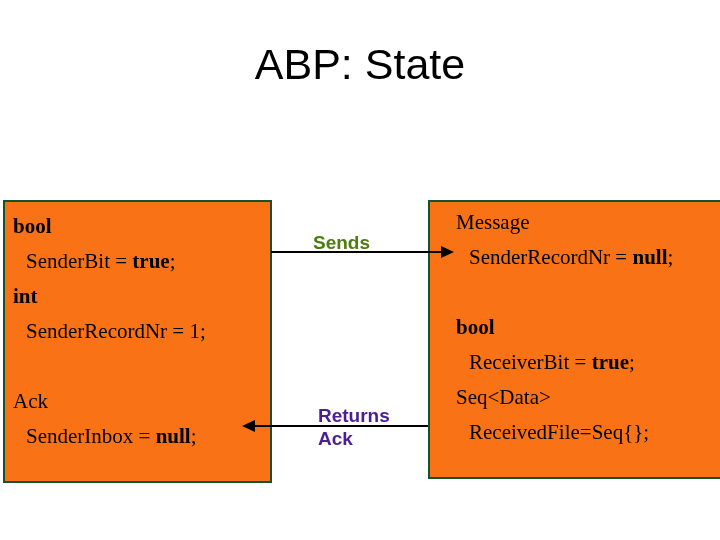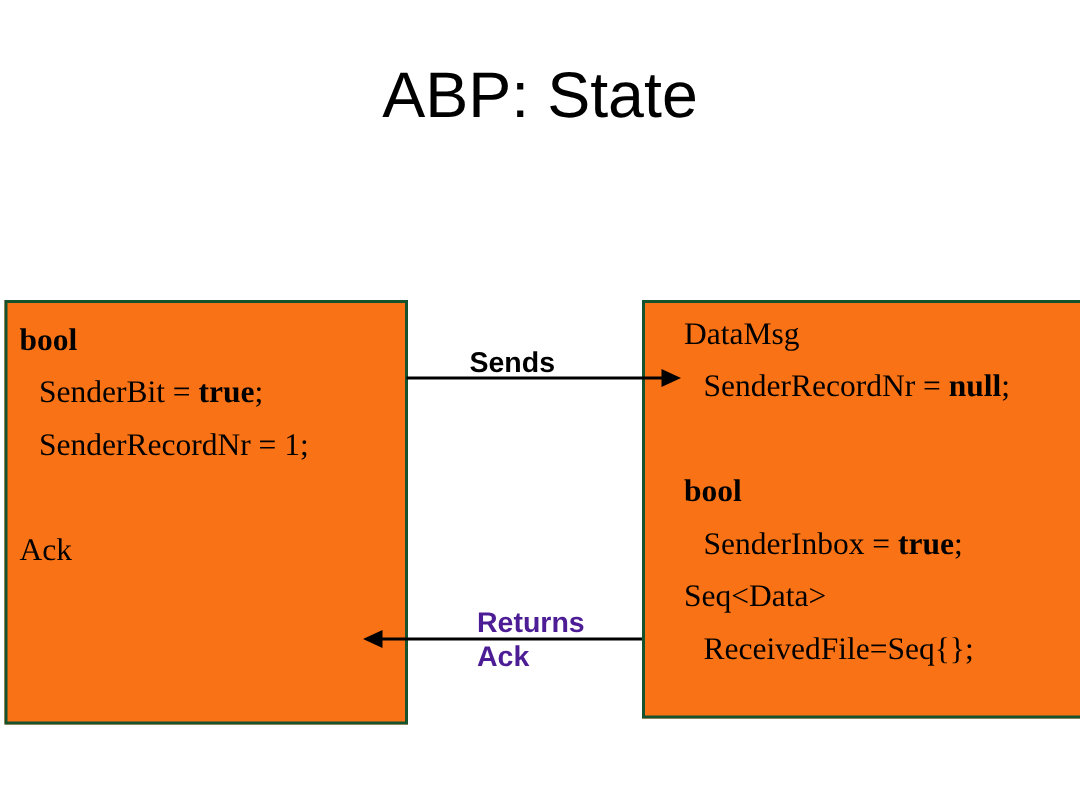--- a/index.html
+++ b/index.html
@@ -89,38 +89,40 @@
 </head>
 <body>
 
 <div class="slide">
 
   <div class="slide-title">ABP: State</div>
 
   <div class="state-box box-sender">
       <div class="code-line"><span class="seg bold">bool</span></div>
       <div class="code-line indent"><span class="seg">SenderBit = </span><span class="seg bold">true</span><span class="seg">;</span></div>
+      <div class="code-line"><span class="seg bold">int</span></div>
       <div class="code-line indent"><span class="seg">SenderRecordNr = 1;</span></div>
       <div class="code-line">&nbsp;</div>
       <div class="code-line"><span class="seg">Ack</span></div>
+      <div class="code-line indent"><span class="seg">SenderInbox = </span><span class="seg bold">null</span><span class="seg">;</span></div>
     </div>
 
   <div class="state-box box-receiver">
-      <div class="code-line"><span class="seg">DataMsg</span></div>
+      <div class="code-line"><span class="seg">Message</span></div>
       <div class="code-line indent"><span class="seg">SenderRecordNr = </span><span class="seg bold">null</span><span class="seg">;</span></div>
       <div class="code-line">&nbsp;</div>
       <div class="code-line"><span class="seg bold">bool</span></div>
-      <div class="code-line indent"><span class="seg">SenderInbox = </span><span class="seg bold">true</span><span class="seg">;</span></div>
+      <div class="code-line indent"><span class="seg">ReceiverBit = </span><span class="seg bold">true</span><span class="seg">;</span></div>
       <div class="code-line"><span class="seg">Seq&lt;Data&gt;</span></div>
       <div class="code-line indent"><span class="seg">ReceivedFile=Seq{};</span></div>
     </div>
 
   <div class="arrow-line" id="sends-line"></div>
   <div class="arrow-head head-right" id="sends-head"></div>
-  <div class="arrow-label" id="sends-label" style="color: #000000;">
+  <div class="arrow-label" id="sends-label" style="color: #4d7c0f;">
     <div>Sends</div>
   </div>
 
   <div class="arrow-line" id="returns-line"></div>
   <div class="arrow-head head-left" id="returns-head"></div>
   <div class="arrow-label" id="returns-label" style="color: #4c1d95;">
     <div>Returns</div>
     <div>Ack</div>
   </div>
 

